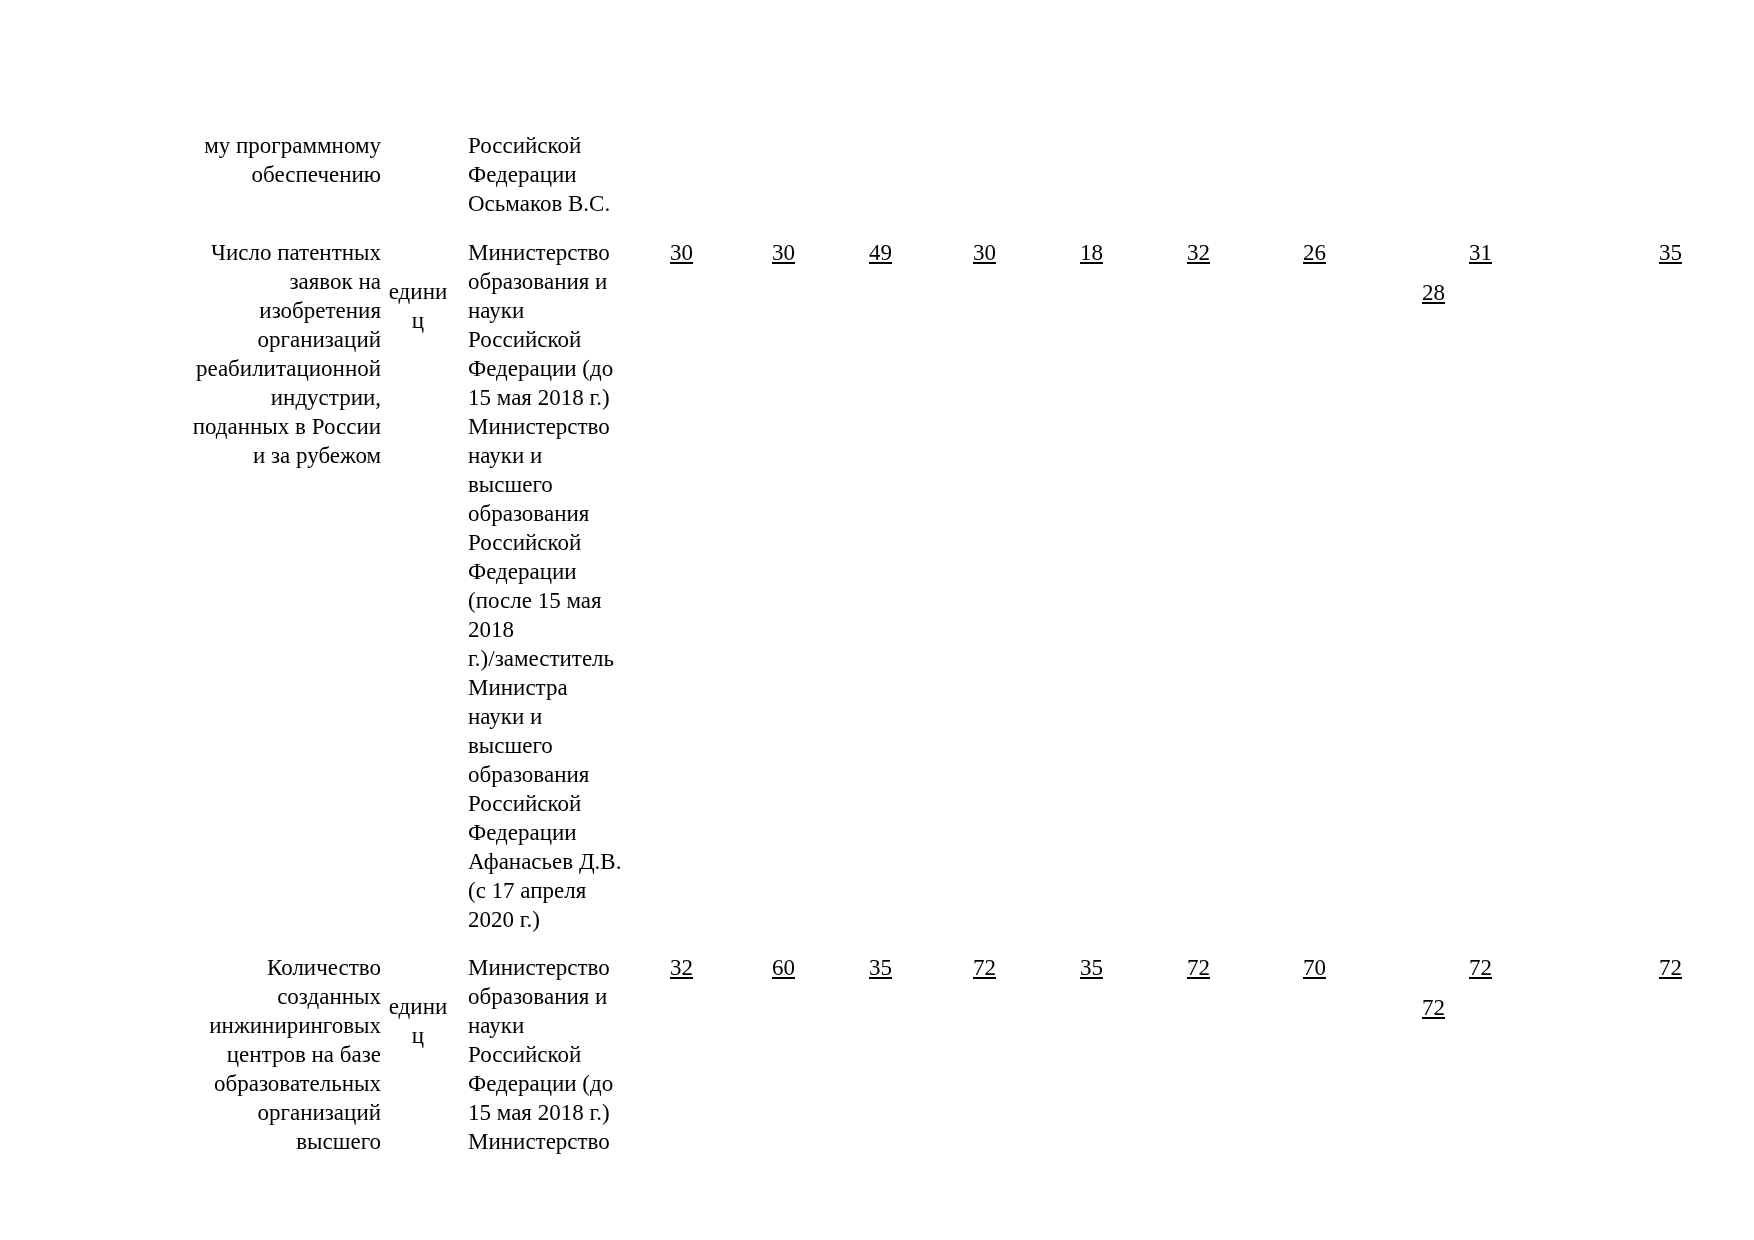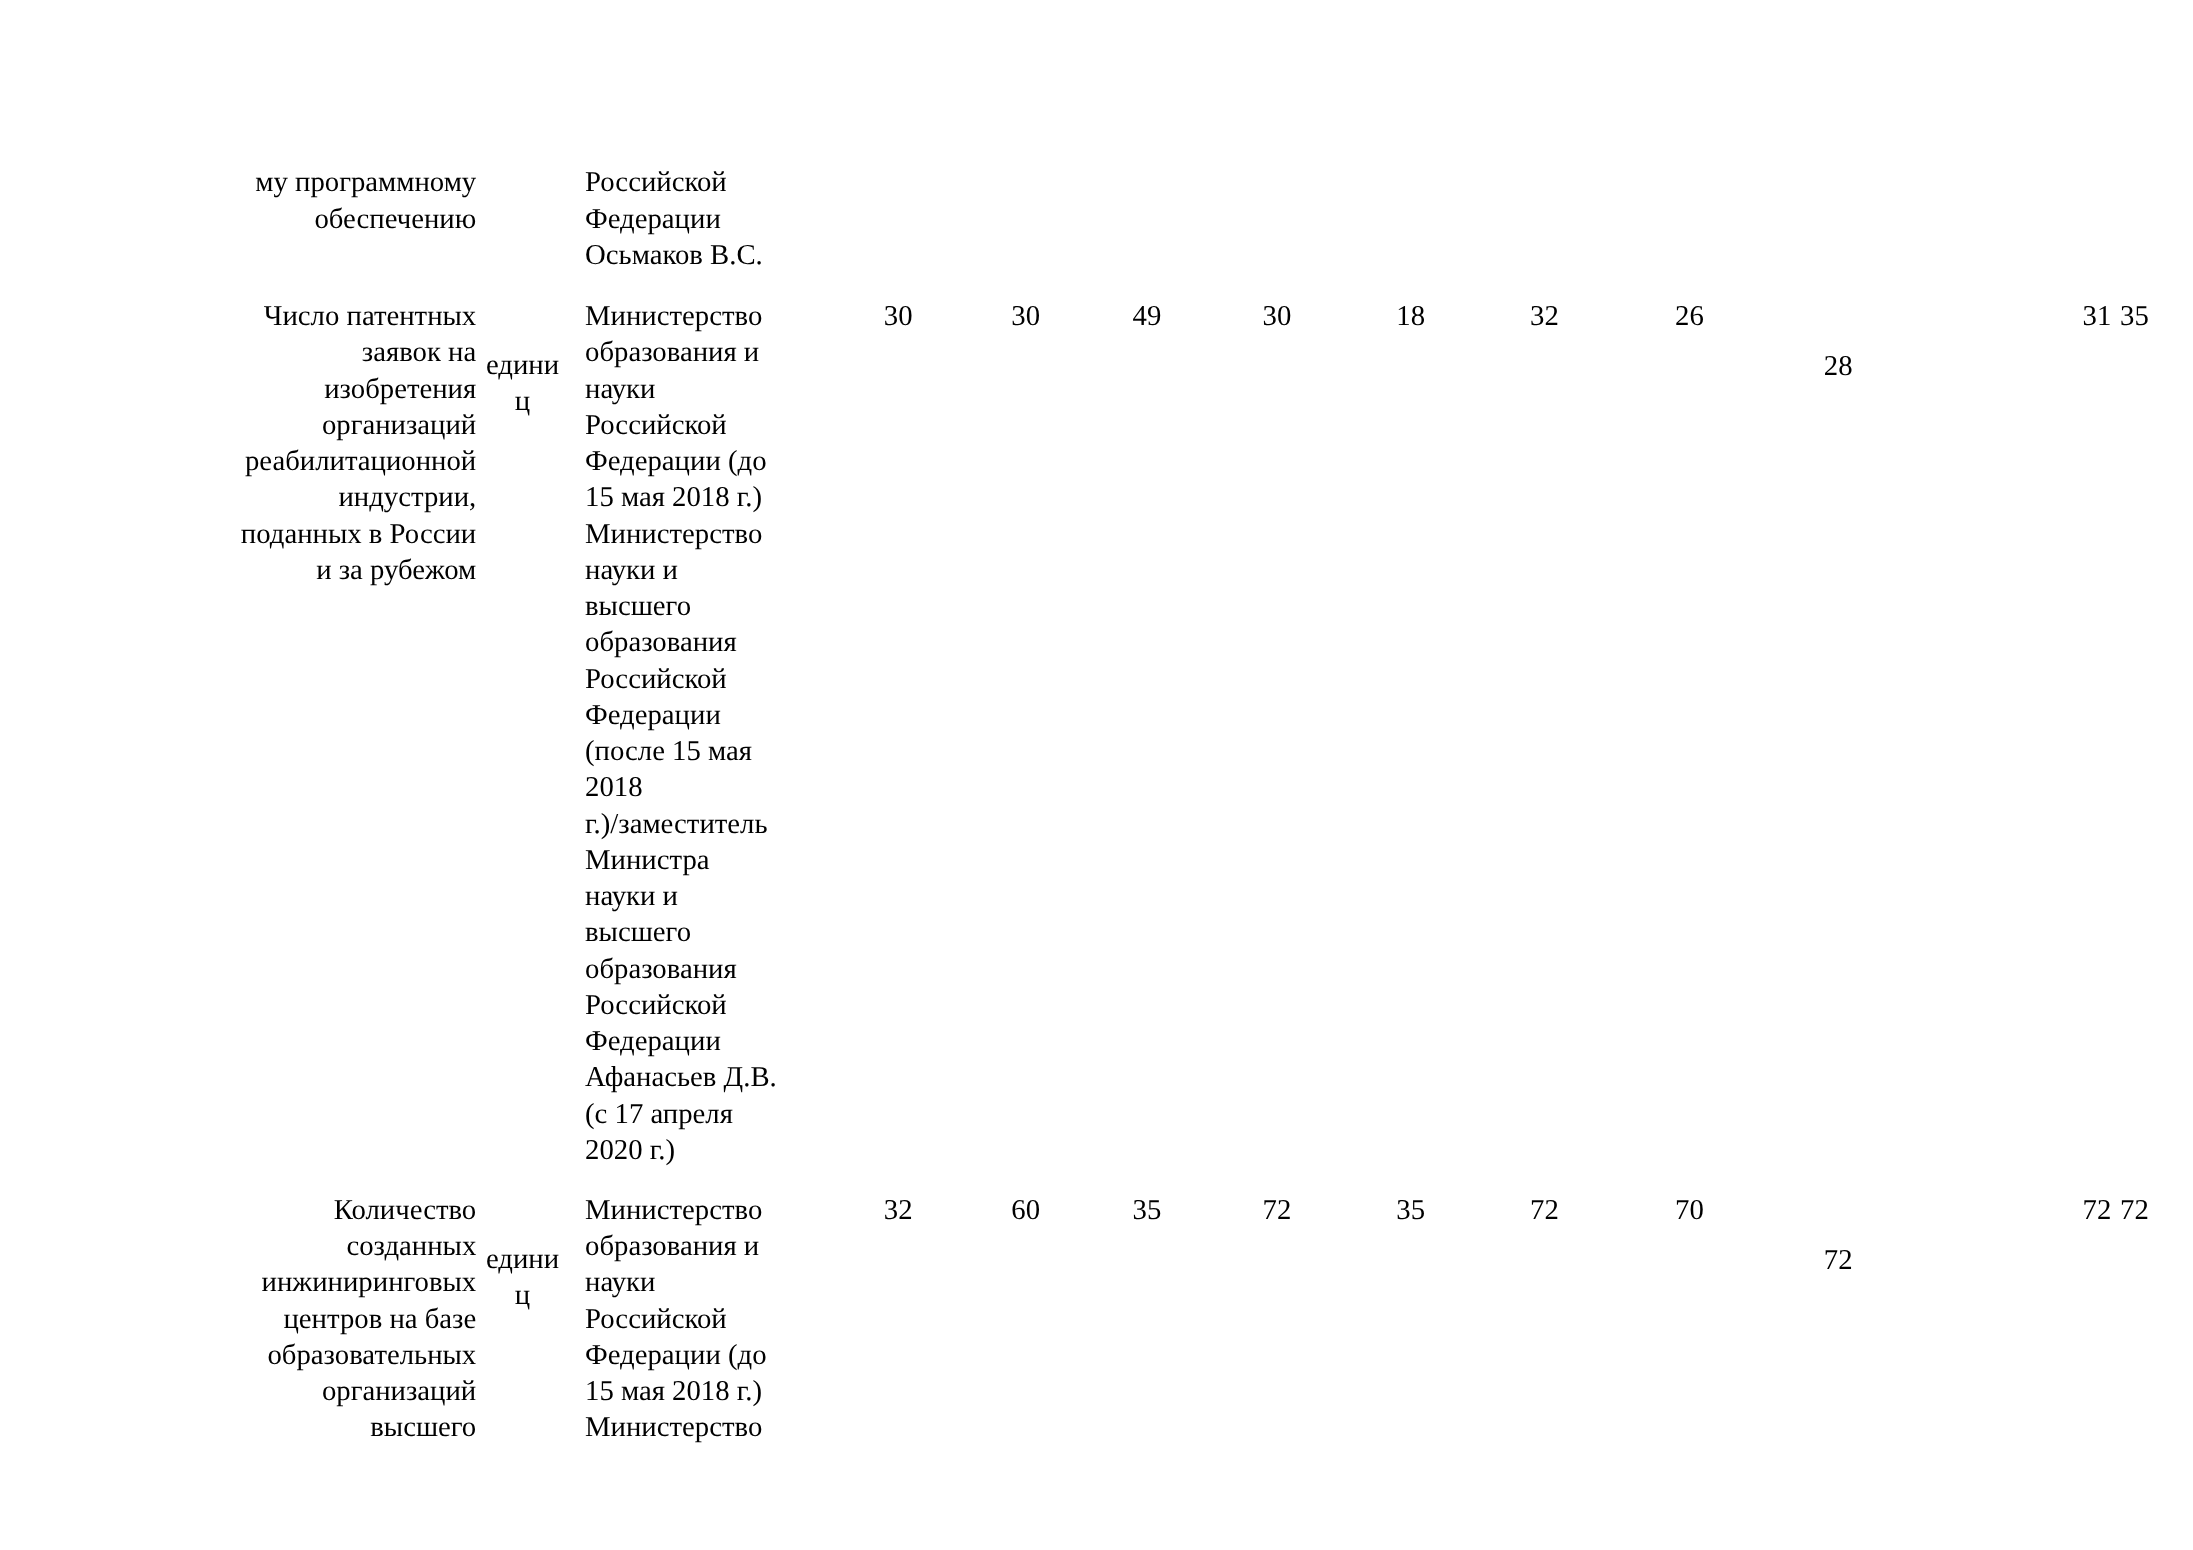--- a/index.html
+++ b/index.html
@@ -45,31 +45,32 @@
       text-align: center;
       margin-top: 39px;
     }
     .c-resp {
       left: 468px;
       width: 200px;
     }
     .c-val {
       width: 60px;
       margin-left: -30px;
-      text-align: right;
+      text-align: left;
+      text-decoration: underline;
     }
     .v0 { left: 700px; }
     .v1 { left: 802px; }
     .v2 { left: 899px; }
     .v3 { left: 1003px; }
     .v4 { left: 1110px; }
     .v5 { left: 1217px; }
     .v6 { left: 1333px; }
     .v7 { left: 1452px; margin-top: 40px; }
-    .v8 { left: 1659px; }
+    .v8 { left: 1499px; }
     .v9 { left: 1689px; }
     #row-0 { top: 131px; }
     #row-1 { top: 238px; }
     #row-2 { top: 953px; }
   </style>
 </head>
 <body>
 
 <div class="page">
 

